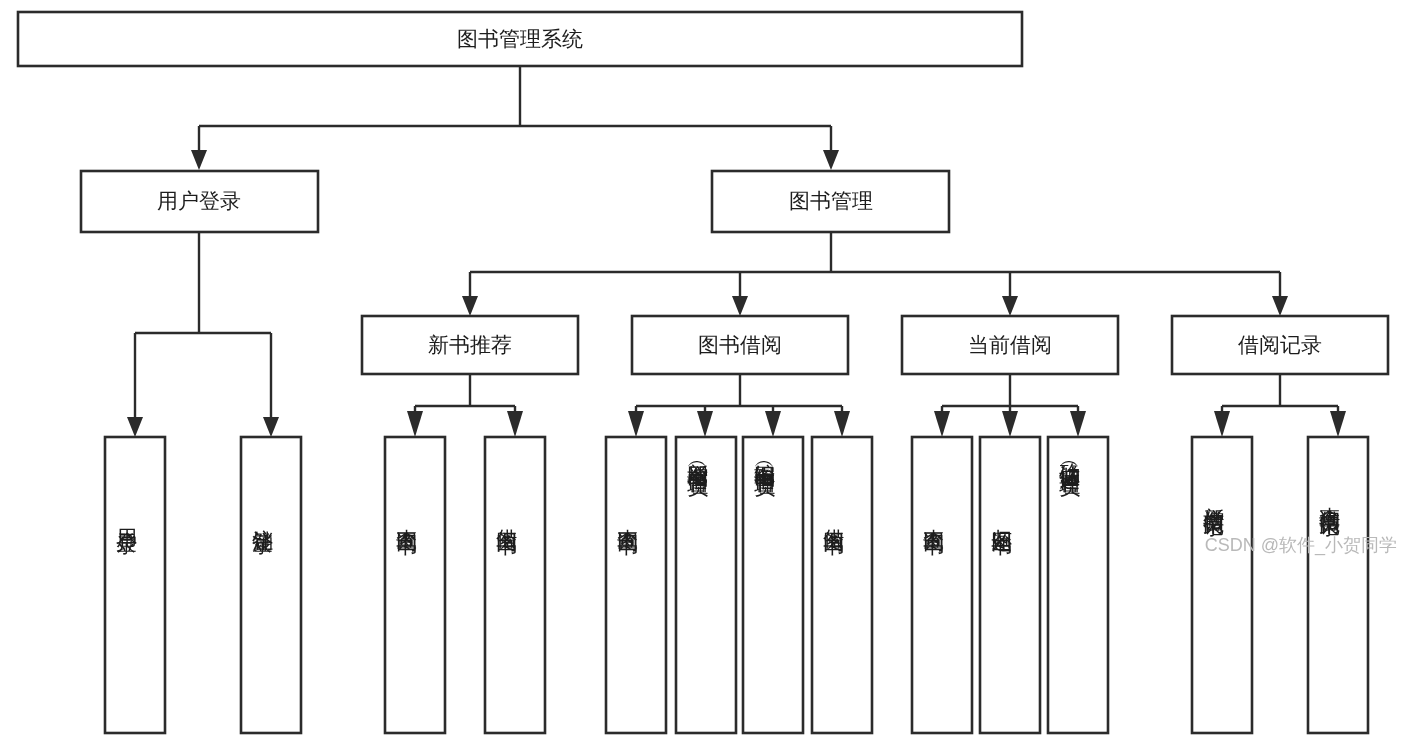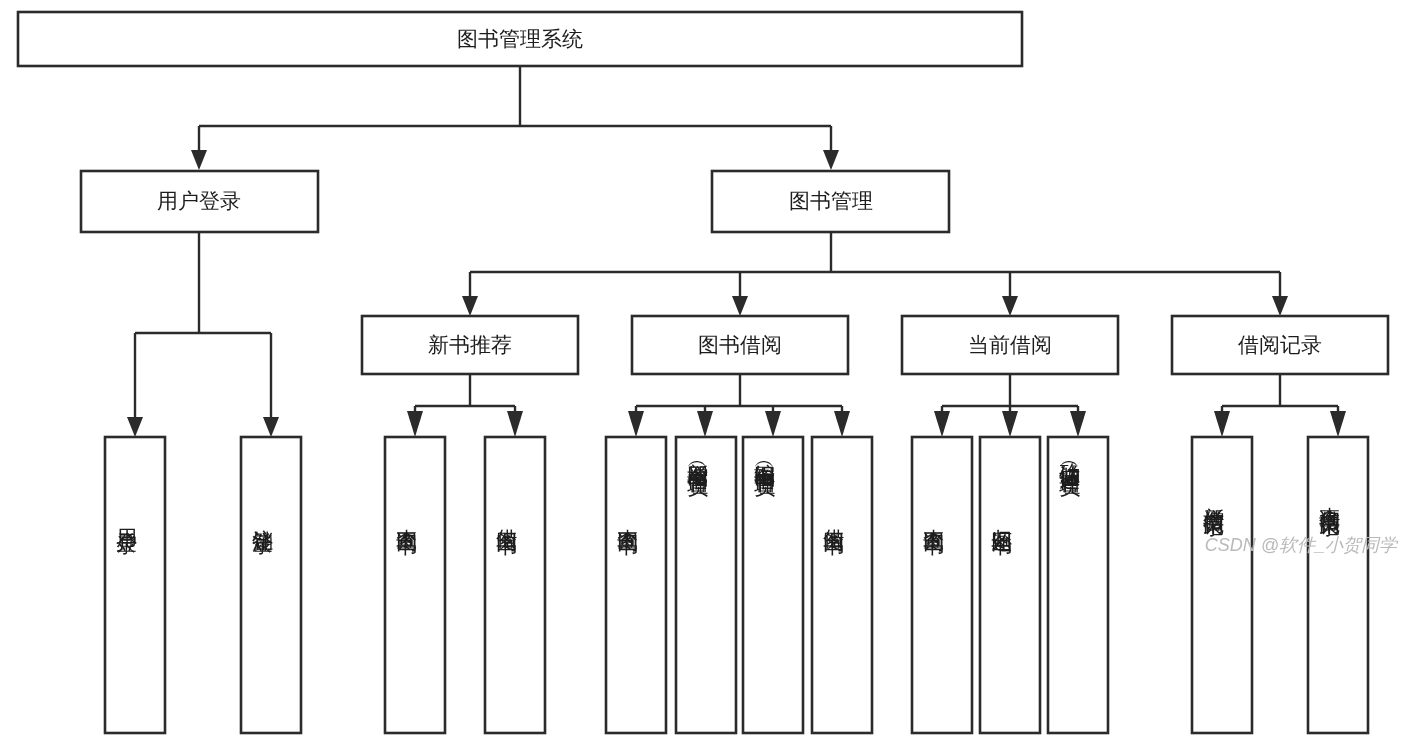--- a/index.html
+++ b/index.html
@@ -61,21 +61,20 @@
   }
   .watermark-text {
     position: absolute;
     right: 8px;
     bottom: 6px;
     font-family: "Liberation Sans", "DejaVu Sans", sans-serif;
     font-size: 18px;
     color: #b9b9b9;
     white-space: nowrap;
     user-select: none;
-    font-style: italic;
   }
 </style>
 </head>
 <body>
 
 <div id="diagram-root">
 
   <svg id="flowchart" viewBox="0 0 1405 747" xmlns="http://www.w3.org/2000/svg">
 
     <g>

